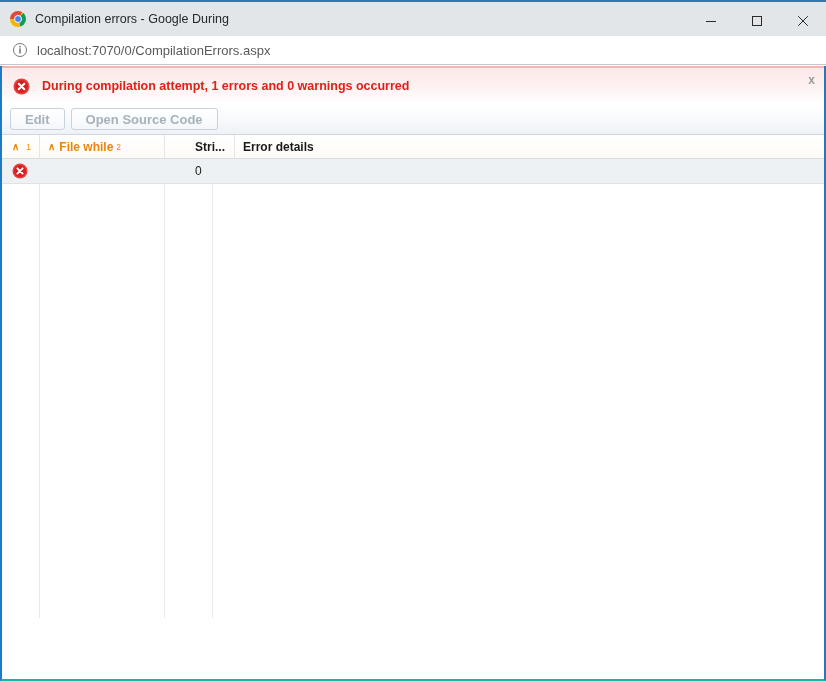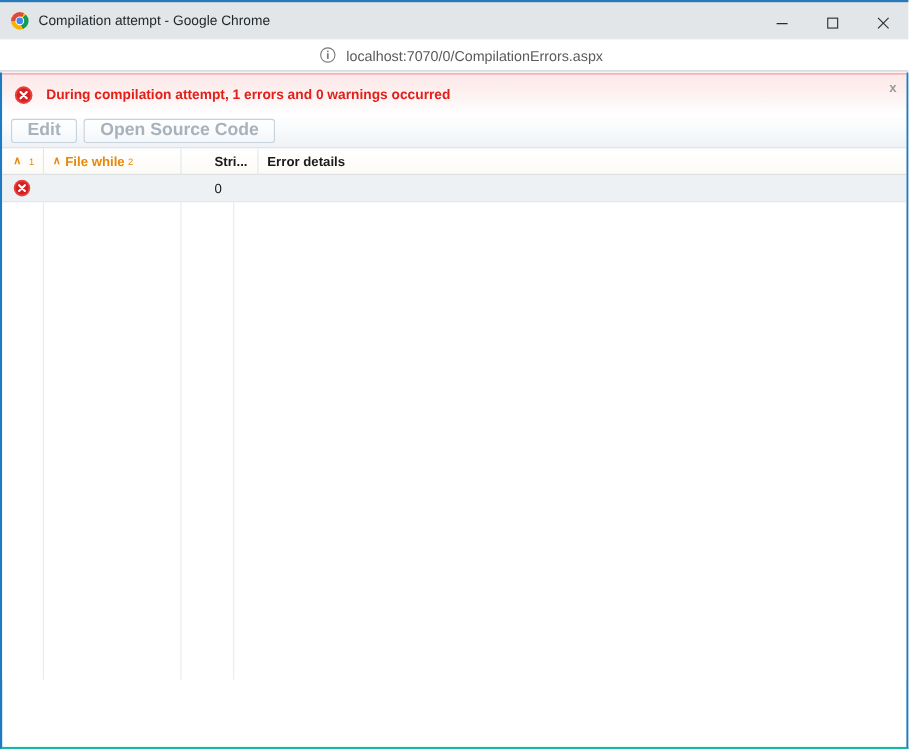--- a/index.html
+++ b/index.html
@@ -87,21 +87,20 @@
   .addressbar {
     position: absolute;
     left: 0; top: 36px;
     width: 826px;
     height: 29px;
     background: #ffffff;
     border-bottom: 1px solid #c4c7c9;
     box-sizing: border-box;
     display: flex;
     align-items: center;
-    justify-content: center;
   }
   .info-icon {
     width: 16px; height: 16px;
     margin-left: 12px;
     margin-right: 9px;
     flex: none;
   }
   .url-text {
     font-size: 13px;
     color: #5a5a5a;
@@ -163,21 +162,21 @@
     align-items: center;
     padding-left: 8px;
     box-sizing: border-box;
   }
   .tb-btn {
     height: 22px;
     border: 1px solid #c8d2da;
     border-radius: 3px;
     background: linear-gradient(to bottom, #ffffff, #f4f7fa);
     color: #a7b2bb;
-    font-size: 16px;
+    font-size: 13px;
     font-weight: bold;
     display: flex;
     align-items: center;
     justify-content: center;
     padding: 0 14px;
     margin-right: 6px;
     box-sizing: border-box;
     white-space: nowrap;
   }
 
@@ -272,21 +271,21 @@
 <body>
 
 <div class="seam" style="left:302px; top:0px; height:2px;"></div>
 <div class="seam" style="left:302px; top:667px; height:14px;"></div>
 <div class="seam" style="left:659px; top:667px; height:14px;"></div>
 
 <div class="window">
 
   <div class="titlebar">
     <div class="chrome-logo"></div>
-    <div class="title-text">Compilation attempt - Google Chrome</div>
+    <div class="title-text">Compilation errors - Google During</div>
 
     <div class="win-controls">
       <div class="win-btn">
         <svg width="12" height="12" viewBox="0 0 12 12" aria-hidden="true">
           <line x1="1" y1="6.5" x2="11" y2="6.5" stroke="#2b2b2b" stroke-width="1"></line>
         </svg>
       </div>
       <div class="win-btn">
         <svg width="12" height="12" viewBox="0 0 12 12" aria-hidden="true">
           <rect x="1.5" y="1.5" width="9" height="9" fill="none" stroke="#2b2b2b" stroke-width="1"></rect>

